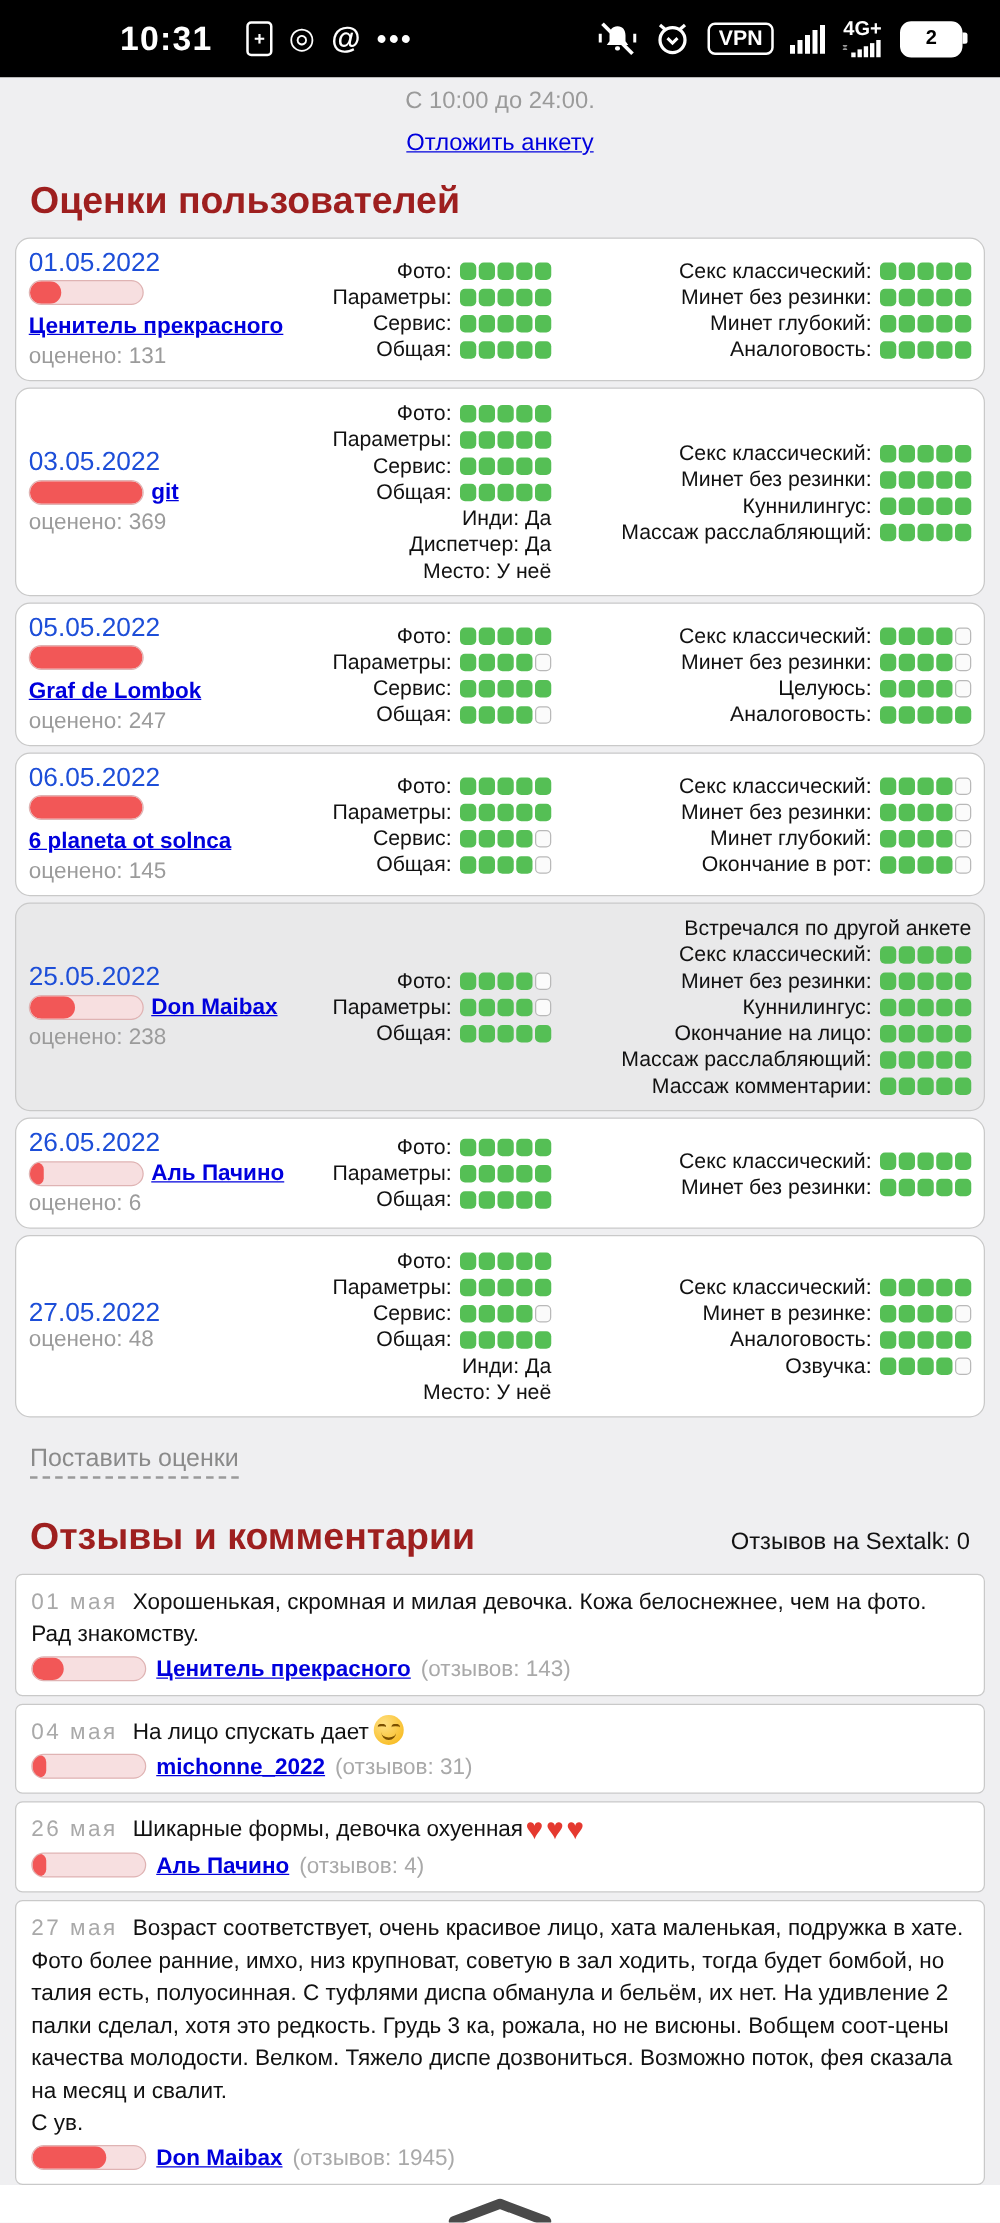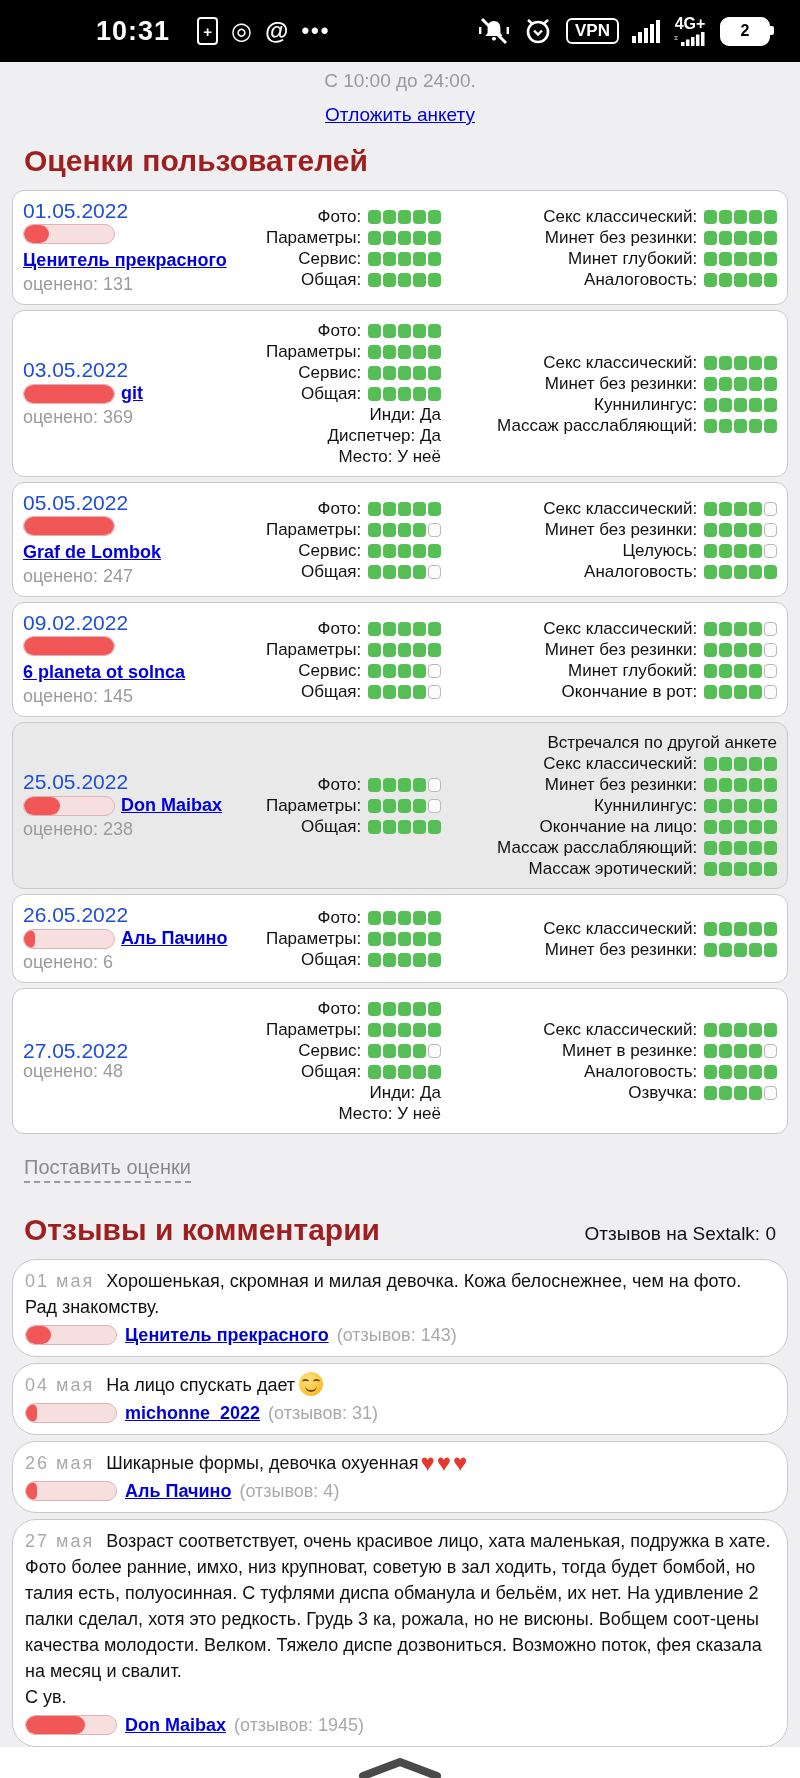--- a/index.html
+++ b/index.html
@@ -52,21 +52,21 @@
   .sq{display:inline-block;width:13px;height:14px;border-radius:4px;margin-left:2px;vertical-align:-2px;box-sizing:border-box;}
   .sq.on{background:var(--green);}
   .sq.off{background:#fbfbfb;border:1px solid #b9b9b9;}
   .rtext{color:#111;}
   .post-wrap{margin:22px 0 0 24px;}
   .dashedlink{color:#8a8a8a;font-size:20px;text-decoration:none;border-bottom:2px dashed #9a9a9a;padding-bottom:3px;cursor:pointer;}
   .rev-head{display:flex;align-items:baseline;margin:34px 24px 12px 24px;}
   .rev-head h2{color:var(--heading-red);font-size:30px;margin:0;}
   .rev-count{margin-left:auto;color:#111;font-size:19px;}
   .rev-cards{margin:0 12px;display:flex;flex-direction:column;gap:6px;}
-  .rcard{background:#fff;border:1px solid #c9c9c9;border-radius:24px;padding:8px 12px;font-size:18px;line-height:26px;color:#111;}
+  .rcard{background:#fff;border:1px solid #c9c9c9;border-radius:6px;padding:8px 12px;font-size:18px;line-height:26px;color:#111;}
   .rdate{color:#a9a9a9;margin-right:12px;letter-spacing:2px;}
   .rbottom{display:flex;align-items:center;gap:8px;margin-top:2px;}
   .rcount{color:#a9a9a9;font-size:18px;}
   .heart{color:#e5392f;font-size:24px;margin-left:2px;vertical-align:-2px;}
   .smiley{position:relative;display:inline-block;width:24px;height:24px;border-radius:50%;
     background:radial-gradient(circle at 35% 30%,#ffe082,#f6b40e);vertical-align:-5px;margin-left:4px;}
   .smiley .eye{position:absolute;top:7px;width:7px;height:4px;border-top:2px solid #7a4f00;border-radius:50%;}
   .smiley .eye.l{left:3px;} .smiley .eye.r{right:3px;}
   .smiley .mouth{position:absolute;left:6px;bottom:4px;width:12px;height:5px;border-bottom:2px solid #7a4f00;border-radius:0 0 10px 10px;}
   
@@ -201,21 +201,21 @@
         </div>
         <div class="col right">
           <div class="rrow"><span class="rlabel">Секс классический: </span><span><i class="sq on"></i><i class="sq on"></i><i class="sq on"></i><i class="sq on"></i><i class="sq off"></i></span></div>
           <div class="rrow"><span class="rlabel">Минет без резинки: </span><span><i class="sq on"></i><i class="sq on"></i><i class="sq on"></i><i class="sq on"></i><i class="sq off"></i></span></div>
           <div class="rrow"><span class="rlabel">Целуюсь: </span><span><i class="sq on"></i><i class="sq on"></i><i class="sq on"></i><i class="sq on"></i><i class="sq off"></i></span></div>
           <div class="rrow"><span class="rlabel">Аналоговость: </span><span><i class="sq on"></i><i class="sq on"></i><i class="sq on"></i><i class="sq on"></i><i class="sq on"></i></span></div>
         </div>
       </div>
       <div class="card">
         <div class="col left">
-          <div class="date">09.02.2022</div>
+          <div class="date">06.05.2022</div>
           <div class="userline">
             <span class="kbar">
               <i class="kfill" style="width: 100%;"></i>
             </span>
             <a class="user">6 planeta ot solnca</a>
           </div>
           <div class="rated">оценено: 145</div>
         </div>
         <div class="col mid">
           <div class="rrow"><span class="rlabel">Фото: </span><span><i class="sq on"></i><i class="sq on"></i><i class="sq on"></i><i class="sq on"></i><i class="sq on"></i></span></div>
@@ -246,21 +246,21 @@
           <div class="rrow"><span class="rlabel">Параметры: </span><span><i class="sq on"></i><i class="sq on"></i><i class="sq on"></i><i class="sq on"></i><i class="sq off"></i></span></div>
           <div class="rrow"><span class="rlabel">Общая: </span><span><i class="sq on"></i><i class="sq on"></i><i class="sq on"></i><i class="sq on"></i><i class="sq on"></i></span></div>
         </div>
         <div class="col right">
           <div class="rtext">Встречался по другой анкете</div>
           <div class="rrow"><span class="rlabel">Секс классический: </span><span><i class="sq on"></i><i class="sq on"></i><i class="sq on"></i><i class="sq on"></i><i class="sq on"></i></span></div>
           <div class="rrow"><span class="rlabel">Минет без резинки: </span><span><i class="sq on"></i><i class="sq on"></i><i class="sq on"></i><i class="sq on"></i><i class="sq on"></i></span></div>
           <div class="rrow"><span class="rlabel">Куннилингус: </span><span><i class="sq on"></i><i class="sq on"></i><i class="sq on"></i><i class="sq on"></i><i class="sq on"></i></span></div>
           <div class="rrow"><span class="rlabel">Окончание на лицо: </span><span><i class="sq on"></i><i class="sq on"></i><i class="sq on"></i><i class="sq on"></i><i class="sq on"></i></span></div>
           <div class="rrow"><span class="rlabel">Массаж расслабляющий: </span><span><i class="sq on"></i><i class="sq on"></i><i class="sq on"></i><i class="sq on"></i><i class="sq on"></i></span></div>
-          <div class="rrow"><span class="rlabel">Массаж эротический: </span><span><i class="sq on"></i><i class="sq on"></i><i class="sq on"></i><i class="sq on"></i><i class="sq on"></i></span></div>
+          <div class="rrow"><span class="rlabel">Массаж комментарии: </span><span><i class="sq on"></i><i class="sq on"></i><i class="sq on"></i><i class="sq on"></i><i class="sq on"></i></span></div>
         </div>
       </div>
       <div class="card">
         <div class="col left">
           <div class="date">26.05.2022</div>
           <div class="userline">
             <span class="kbar">
               <i class="kfill" style="width: 12%;"></i>
             </span>
             <a class="user">Аль Пачино</a>

